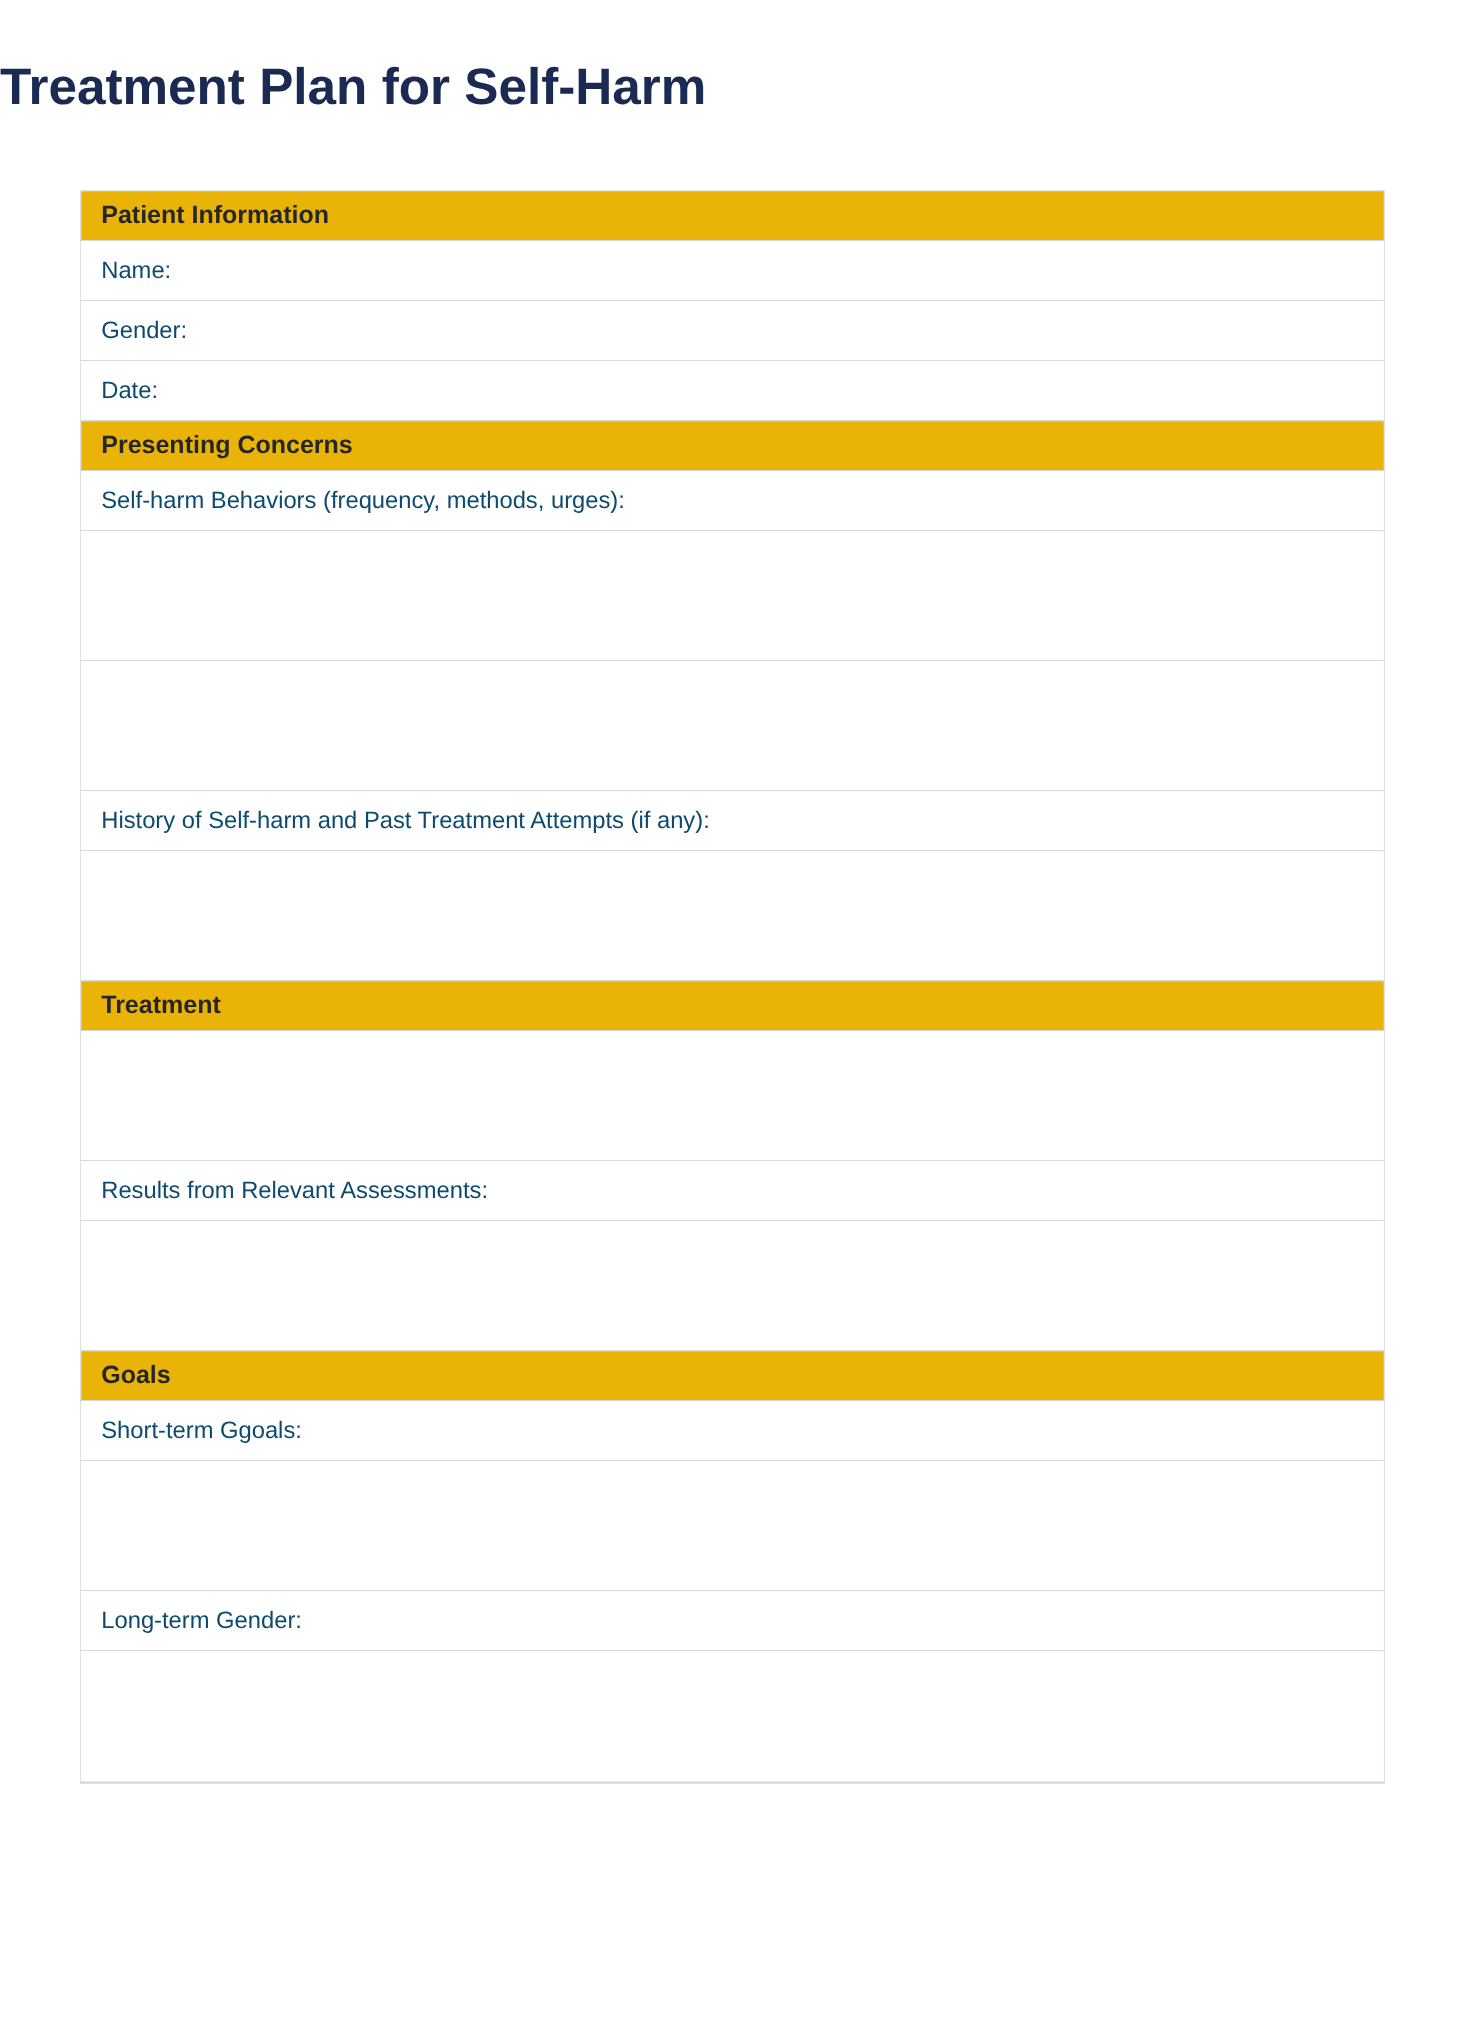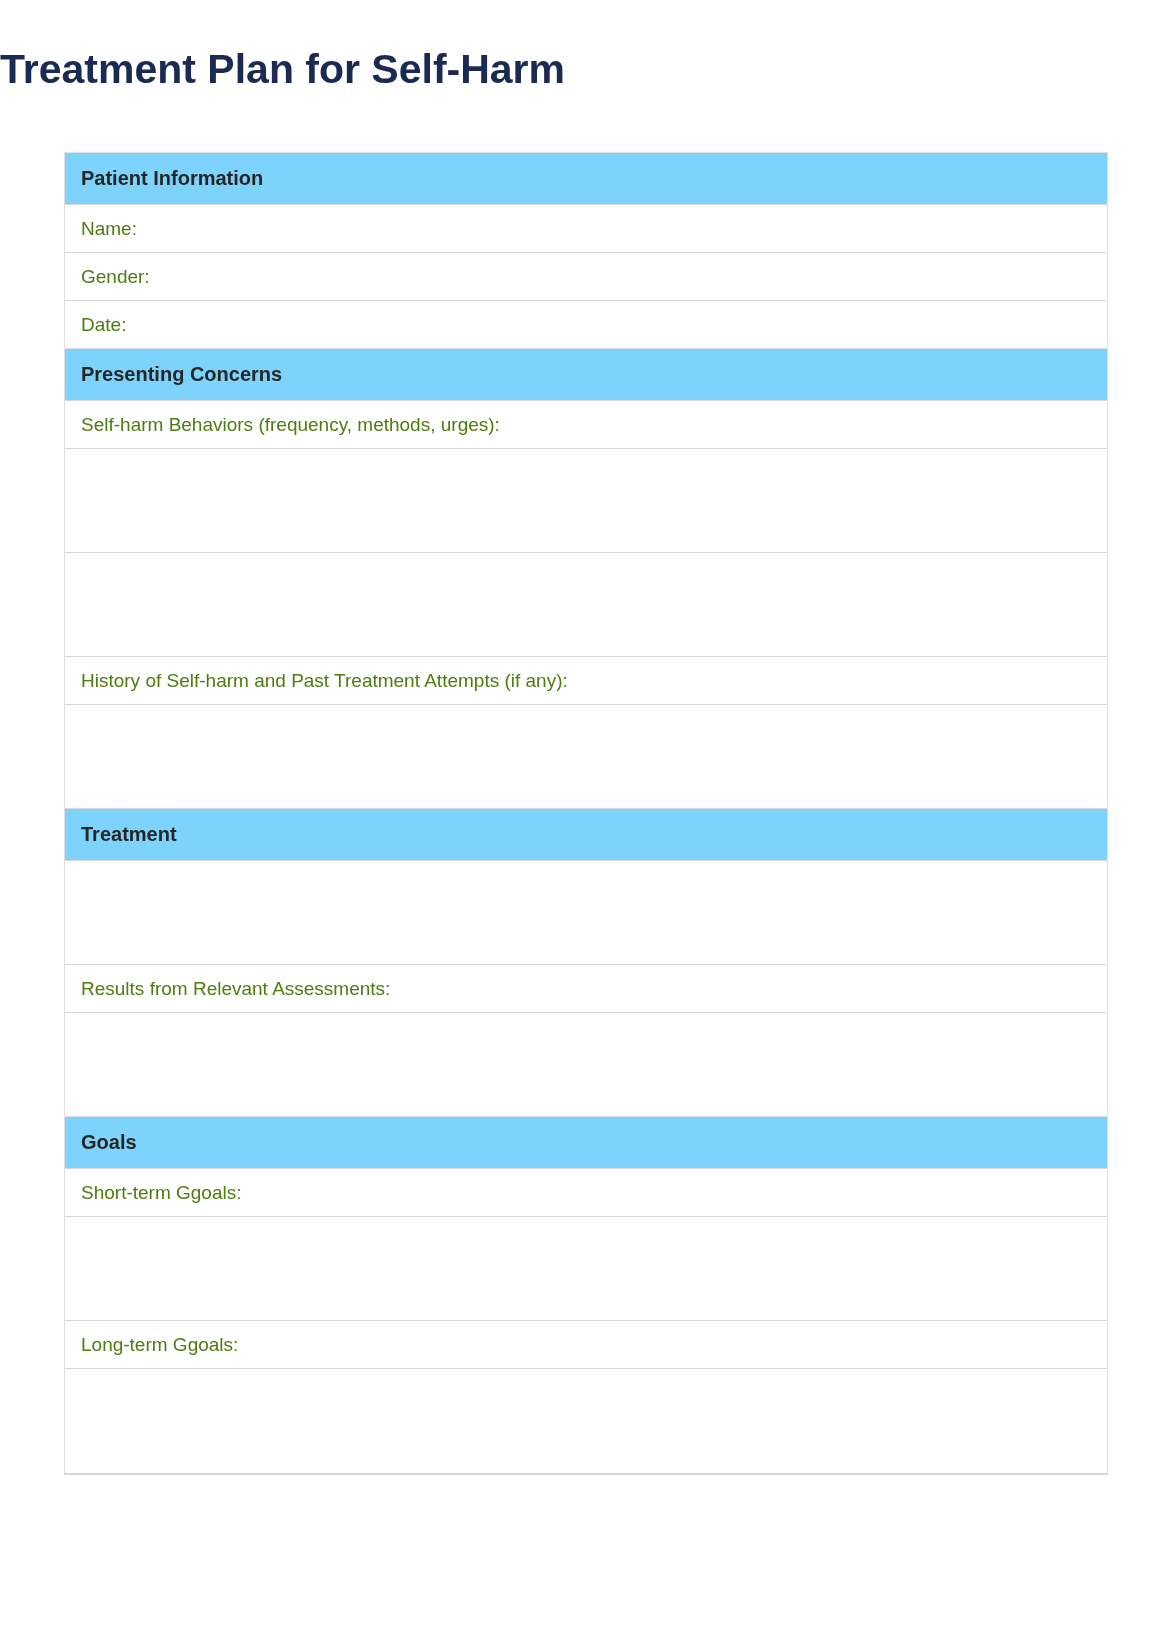--- a/index.html
+++ b/index.html
@@ -28,32 +28,32 @@
   }
   .row {
     display: flex;
     align-items: center;
     padding: 0 16px;
     border-bottom: 1px solid #d9d9d9;
     background: #ffffff;
   }
   .row:last-child { border-bottom: none; }
   .section-row {
-    height: 52px;
-    background: #7dd3fc;
+    height: 40px;
+    background: #eab308;
   }
   .section-row span {
     font-size: 20px;
     font-weight: bold;
     color: #262626;
   }
   .field-row { height: 48px; }
   .field-row span {
     font-size: 19px;
-    color: #4d7c0f;
+    color: #0c4a6e;
   }
   .answer-row {
     height: 104px;
     align-items: flex-start;
     font-size: 19px;
     color: #3c3c3c;
   }
 </style>
 </head>
 <body>
@@ -94,16 +94,16 @@
     </div>
     <div class="row answer-row"></div>
     <div class="row section-row">
       <span>Goals</span>
     </div>
     <div class="row field-row">
       <span>Short-term Ggoals:</span>
     </div>
     <div class="row answer-row"></div>
     <div class="row field-row">
-      <span>Long-term Ggoals:</span>
+      <span>Long-term Gender:</span>
     </div>
     <div class="row answer-row"></div>
   </div>
 
 </body></html>

